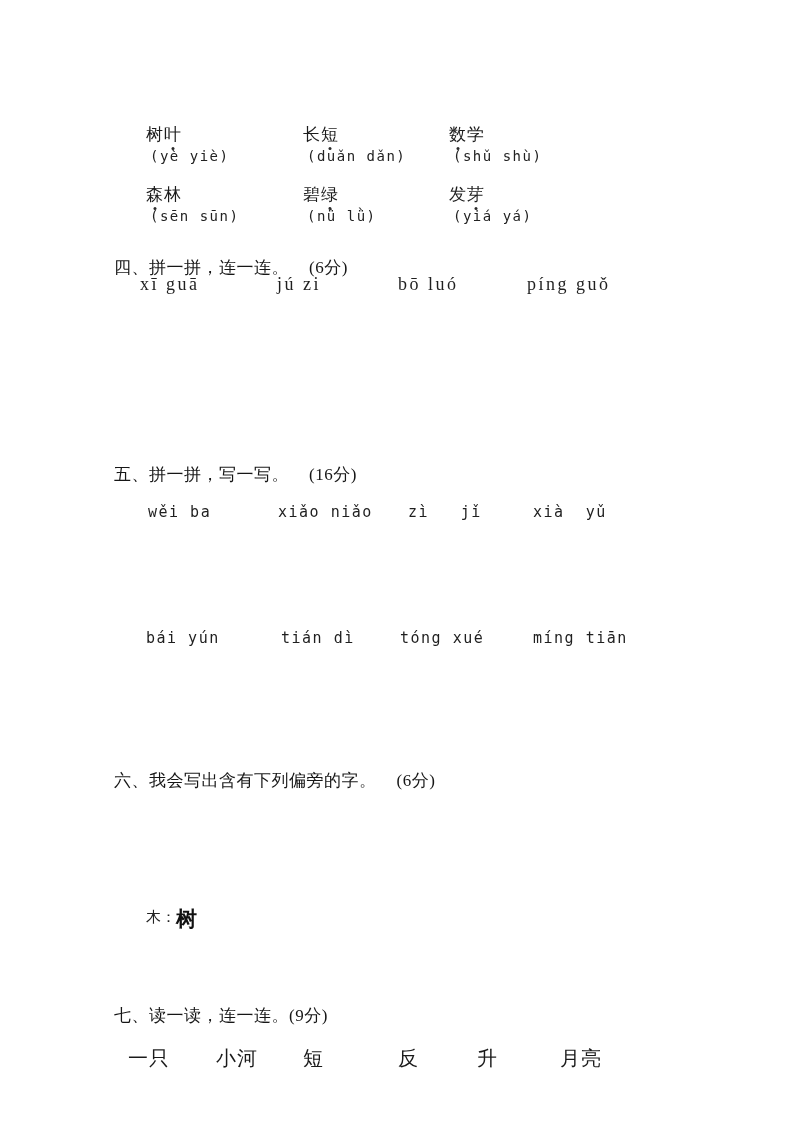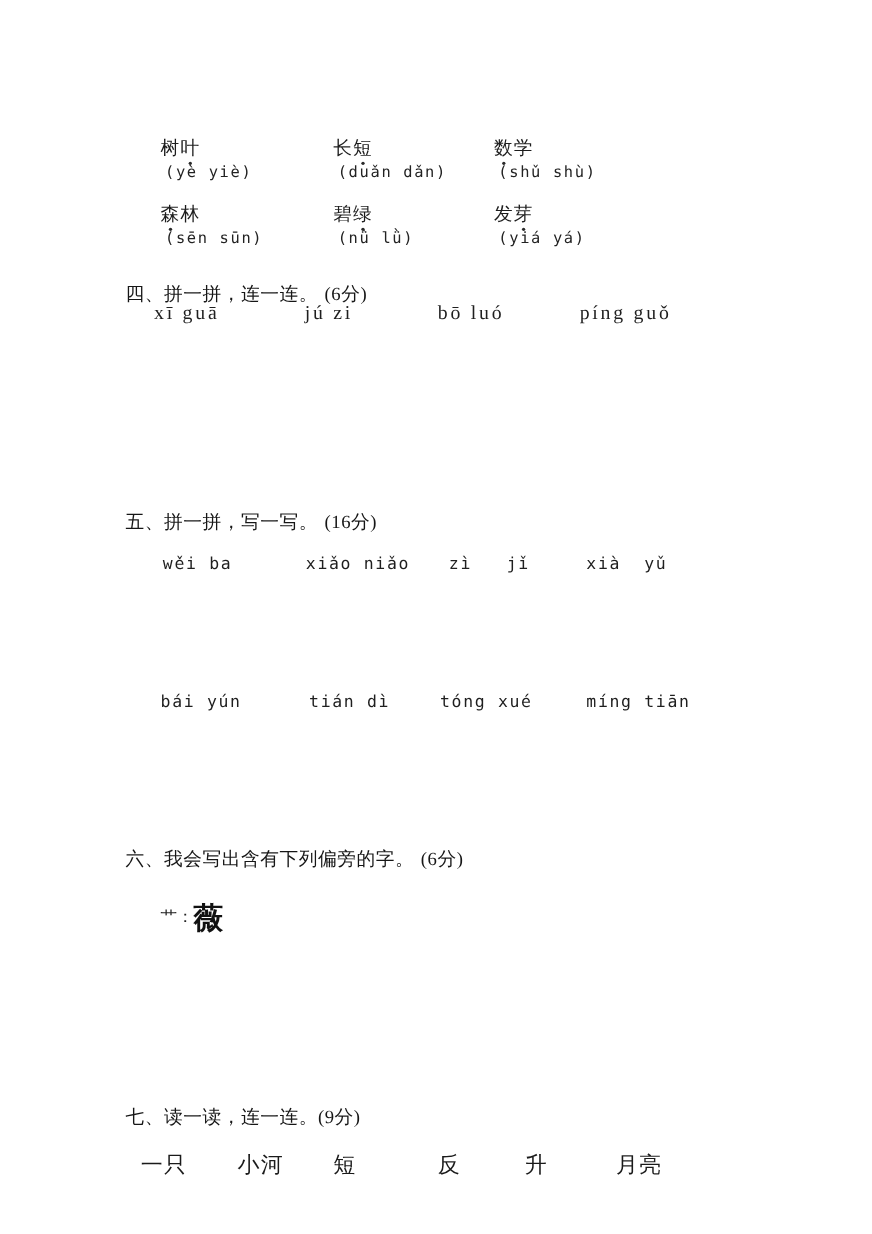--- a/index.html
+++ b/index.html
@@ -32,21 +32,21 @@
     left: 50%;
     bottom: -4px;
     transform: translateX(-50%);
     width: 3px; height: 3px;
     background: #2a2a2a;
     border-radius: 50%;
   }
 
   
   .sec-header { font-size: 17px; color: #161616; letter-spacing: 0.5px; }
-  .sec-header .score { margin-left: 6px; }
+  .sec-header .score { margin-left: 20px; }
 
   
   .py-row-item {
     font-family: Liberation Serif, serif;
     font-size: 18px;
     letter-spacing: 2.5px;
     color: #1f1f1f;
   }
   .py-row-item.small {
     font-family: "DejaVu Sans Mono", monospace;
@@ -112,22 +112,22 @@
   <div class="abs py-row-item small" style="left:533px; top:503px;">xià  yǔ</div>
 
   <div class="abs py-row-item small" style="left:146px; top:629px;">bái yún</div>
   <div class="abs py-row-item small" style="left:281px; top:629px;">tián dì</div>
   <div class="abs py-row-item small" style="left:400px; top:629px;">tóng xué</div>
   <div class="abs py-row-item small" style="left:533px; top:629px;text-align:center;">míng tiān</div>
 
   <div class="abs sec-header" style="left:95px; top:749px;">
     <span>六、我会写出含有下列偏旁的字。</span><span class="score">(6分)</span>
   </div>
-  <div class="abs radical-line first" style="left:130px; top:799px;">
-    <span class="radical">艹</span><span class="colon">：</span><span class="example">薇</span>
+  <div class="abs radical-line second" style="left:130px; top:887px;">
+    <span class="radical">木</span><span class="colon">：</span><span class="example">树</span>
   </div>
 
   <div class="abs sec-header" style="left:95px; top:984px;">
     <span>七、读一读，连一连。</span><span>(9分)</span>
   </div>
   <div class="abs match-word" style="left:128px; top:1045px;">一只</div>
   <div class="abs match-word" style="left:216px; top:1045px;">小河</div>
   <div class="abs match-word" style="left:303px; top:1045px;">短</div>
   <div class="abs match-word" style="left:398px; top:1045px;">反</div>
   <div class="abs match-word" style="left:477px; top:1045px;">升</div>

